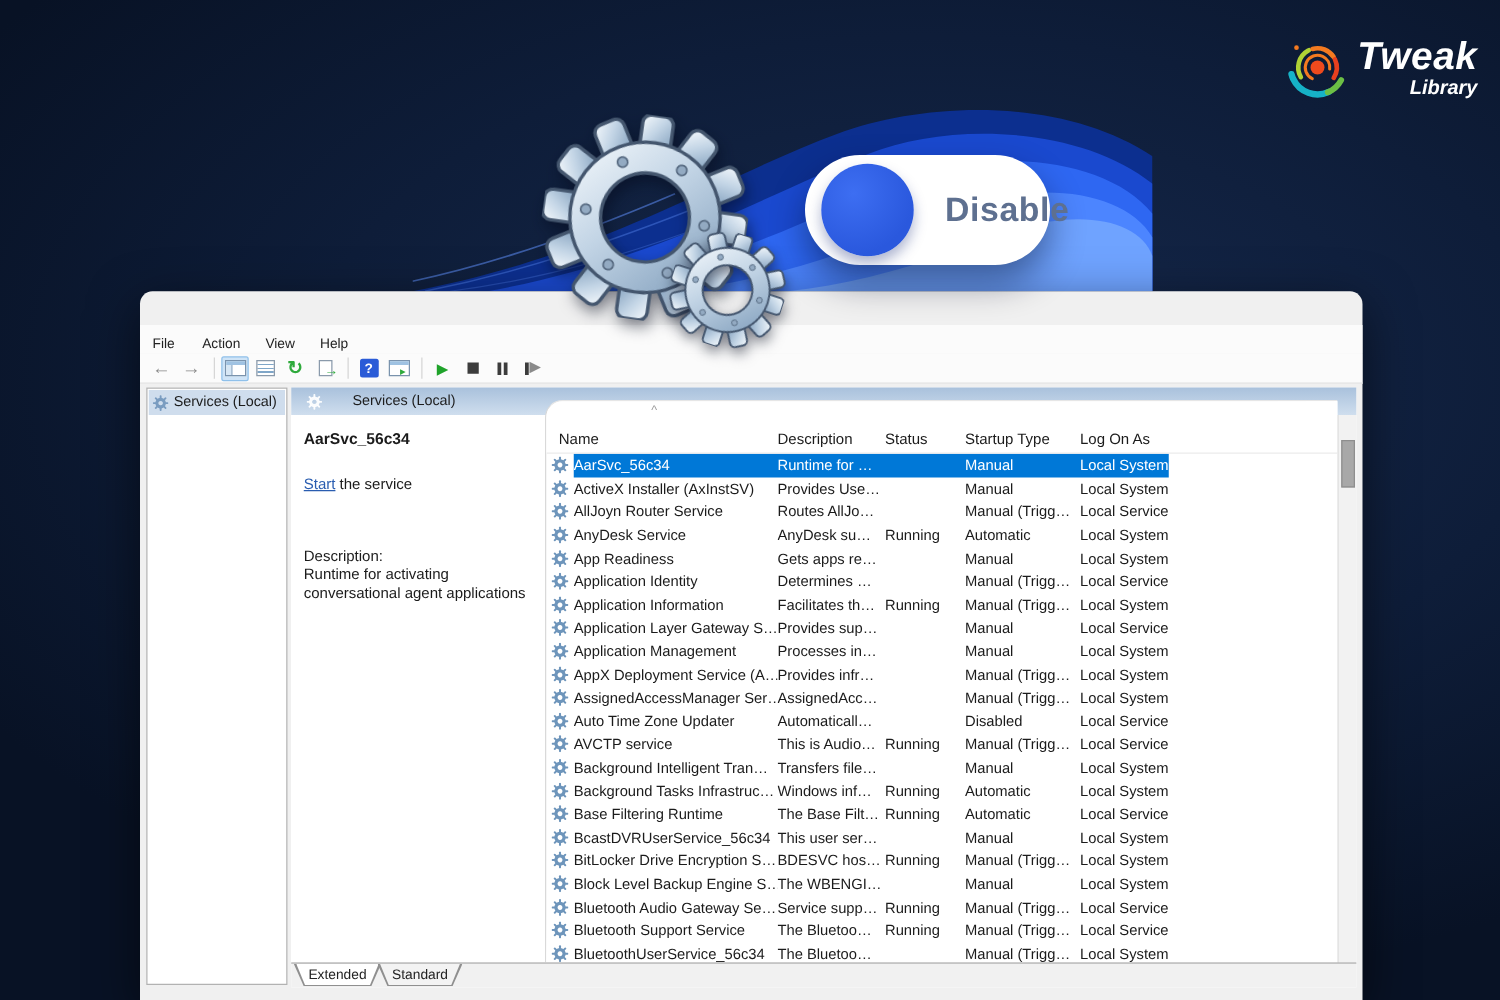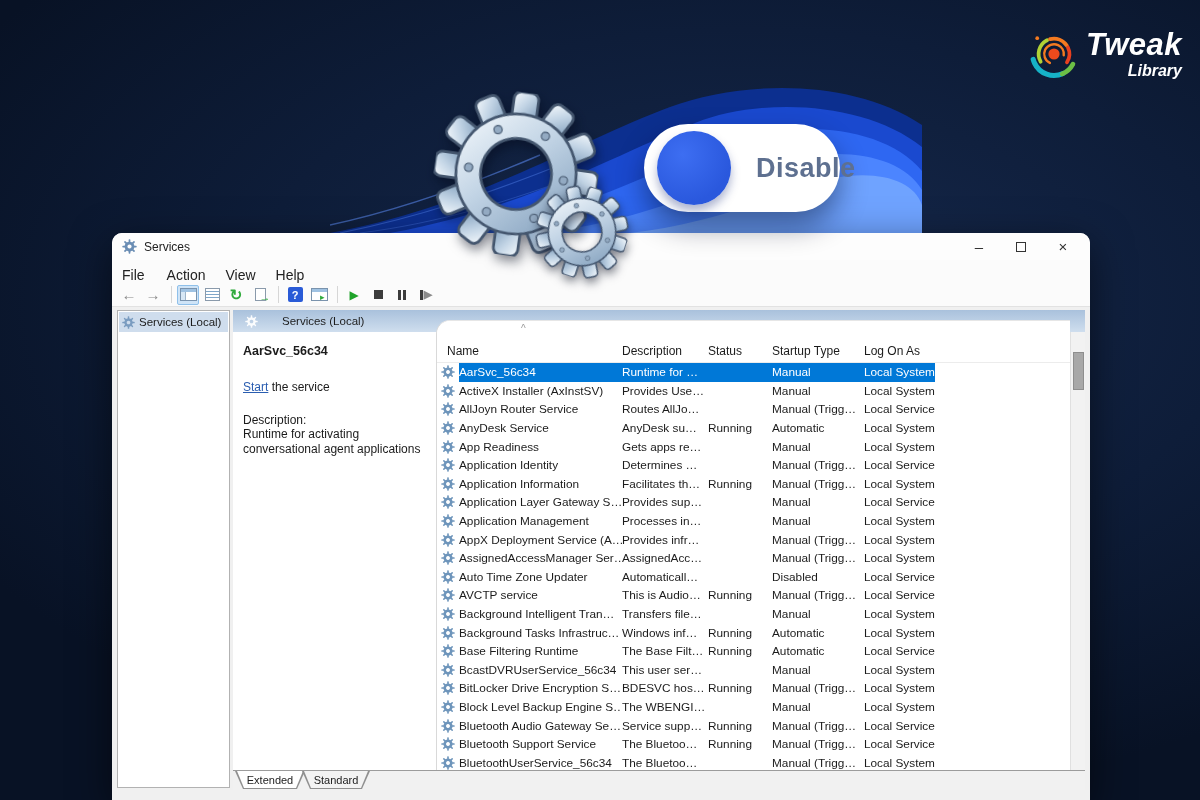--- a/index.html
+++ b/index.html
@@ -42,21 +42,21 @@
               border-radius:10px 10px 0 0; display:flex; align-items:center; }
   .title-ico { margin-left:10px; width:15px; height:15px; color:#6a8db4; }
   .title-text { margin-left:7px; font-size:12px; color:#222; }
   .win-controls { position:absolute; right:6px; top:0; height:27px; display:flex; }
   .win-btn { width:42px; height:27px; display:flex; align-items:center; justify-content:center;
              color:#333; font-size:15px; cursor:default; }
   .win-btn .sq { width:10px; height:10px; border:1.4px solid #333; }
 
   .menubar { position:absolute; left:0; top:27px; width:100%; height:23px; background:#fbfbfb;
              display:flex; align-items:center; padding-left:10px; gap:0; }
-  .menu-item { padding:2px 10px; font-size:14px; color:#222;margin-top:7px; }
+  .menu-item { padding:2px 10px; font-size:11px; color:#222;margin-top:7px; }
   .menu-item:first-child { padding-left:0; padding-right:12px; }
 
   .toolbar { position:absolute; left:0; top:50px; width:100%; height:24px; background:#fbfbfb;
              border-bottom:1px solid #e2e2e2; display:flex; align-items:center; padding-left:6px; }
   .tb-btn { height:20px; min-width:22px; display:flex; align-items:center; justify-content:center;
             margin-right:2px; border-radius:2px; }
   .tb-btn.active { background:#cfe4f7; border:1px solid #8fc0ea; }
   .tb-sep { width:1px; height:17px; background:#d6d6d6; margin:0 5px; }
   .nav-arrow { font-size:15px; font-weight:bold; color:#8a8a8a; line-height:1; }
   .ico-box { width:17px; height:13px; border:1px solid #7a93ad; background:#fff; position:relative; }
@@ -91,21 +91,21 @@
   .panel-header { position:absolute; left:0; top:0; width:100%; height:22px;
                   background:linear-gradient(180deg,#a9c1dc,#cfdeee);
                   display:flex; align-items:center; }
   .panel-header .gear-ico { width:13px; height:13px; color:rgba(255,255,255,.92); margin-left:12px; }
   .panel-header-text { margin-left:24px; font-size:11.5px; color:#1d1d1d; }
 
   .detail-pane { position:absolute; left:0; top:22px; width:203px; bottom:20px; background:#fff; padding:10px 8px 0 10px; }
   .svc-name { font-weight:bold; font-size:12.5px; margin-top:2px; }
   .svc-action { margin-top:22px; font-size:12px; }
   .svc-action a { color:#2a5db0; text-decoration:underline; }
-  .svc-desc-label { margin-top:19px; font-size:12px; }
+  .svc-desc-label { margin-top:44px; font-size:12px; }
   .svc-desc-text { font-size:12px; width:196px; line-height:1.25; }
 
   .table-box { position:absolute; left:203px; top:10px; width:634px; bottom:20px; background:#fff;
                border-radius:14px 0 0 0; border-left:1px solid #d9d9d9; border-top:1px solid #e6e6e6;
                overflow:hidden; }
   .tbl-header { position:absolute; left:0; top:0; width:100%; height:42px; background:#fff;
                 border-bottom:1px solid #ececec; }
   .sort-caret { position:absolute; left:84px; top:2px; color:#9a9a9a; font-size:10px; }
   .tbl-header-cells { position:absolute; left:10px; bottom:4px; display:flex; font-size:12px; color:#1b1b1b; }
   .hc-name { width:175px; } .hc-desc { width:86px; } .hc-status { width:64px; }
@@ -217,33 +217,20 @@
   </div>
 </div>
 
 <div class="toggle-pill">
   <span class="toggle-knob"></span>
   <span class="toggle-label">Disable</span>
 </div>
 
 <div class="win">
 
-  <div class="titlebar">
-    <svg class="title-ico gear-ico">
-        <use href="#gear"></use>
-      </svg>
-    <span class="title-text">Services</span>
-    <div class="win-controls">
-      <div class="win-btn">–</div>
-      <div class="win-btn">
-          <span class="sq"></span>
-        </div>
-      <div class="win-btn">×</div>
-    </div>
-  </div>
 
   <div class="menubar">
     <span class="menu-item">File</span>
     <span class="menu-item">Action</span>
     <span class="menu-item">View</span>
     <span class="menu-item">Help</span>
   </div>
 
   <div class="toolbar">
     <div class="tb-btn">

